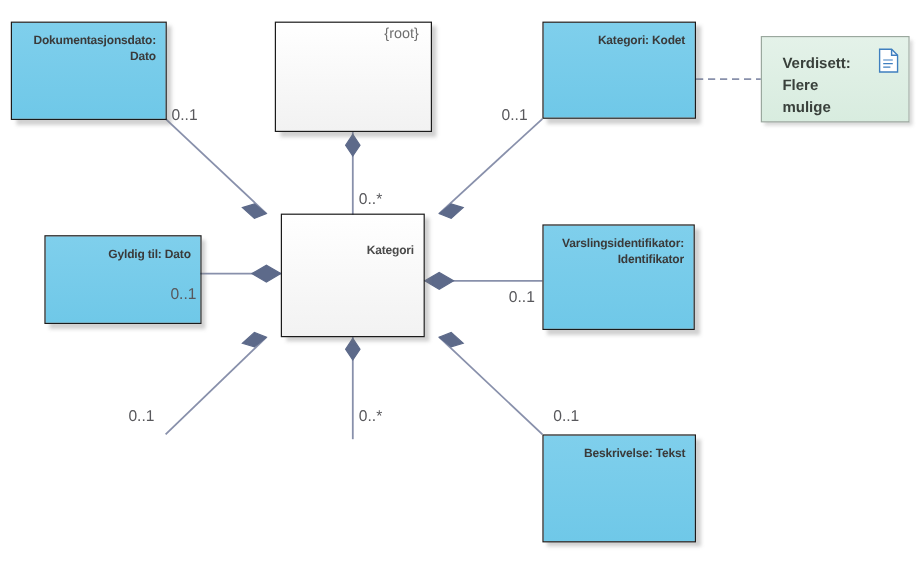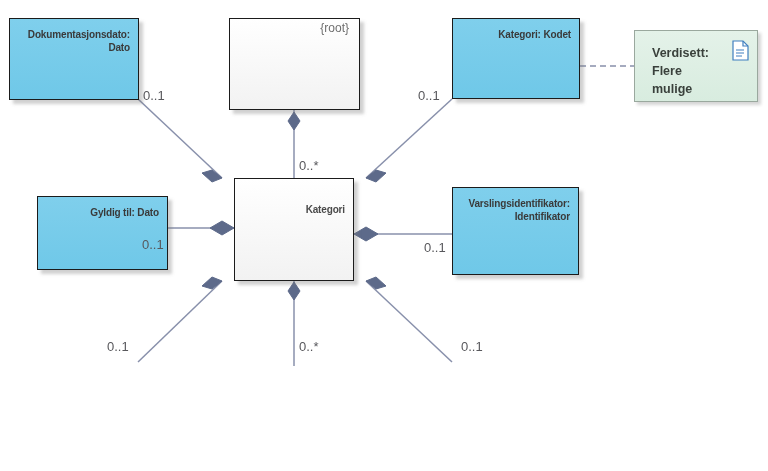--- a/index.html
+++ b/index.html
@@ -171,20 +171,23 @@
   <div class="node white" style="left:234px; top:178px; width:120px; height:103px;">
     <span class="node-label" style="padding-top:24px;">Kategori</span>
   </div>
 
   <div class="node blue" style="left:452px; top:187px; width:127px; height:88px;">
     <span class="node-label">Varslingsidentifikator: Identifikator</span>
   </div>
 
 
 
+  <div class="node blue" style="left:452px; top:362px; width:128px; height:90px;">
+    <span class="node-label">Beskrivelse: Tekst</span>
+  </div>
 
   <span class="mult" style="left:143px; top:88px;">0..1</span>
 
   <span class="mult" style="left:299px; top:158px;">0..*</span>
 
   <span class="mult" style="left:418px; top:88px;">0..1</span>
 
   <span class="mult" style="left:142px; top:237px;">0..1</span>
 
   <span class="mult" style="left:424px; top:240px;">0..1</span>

